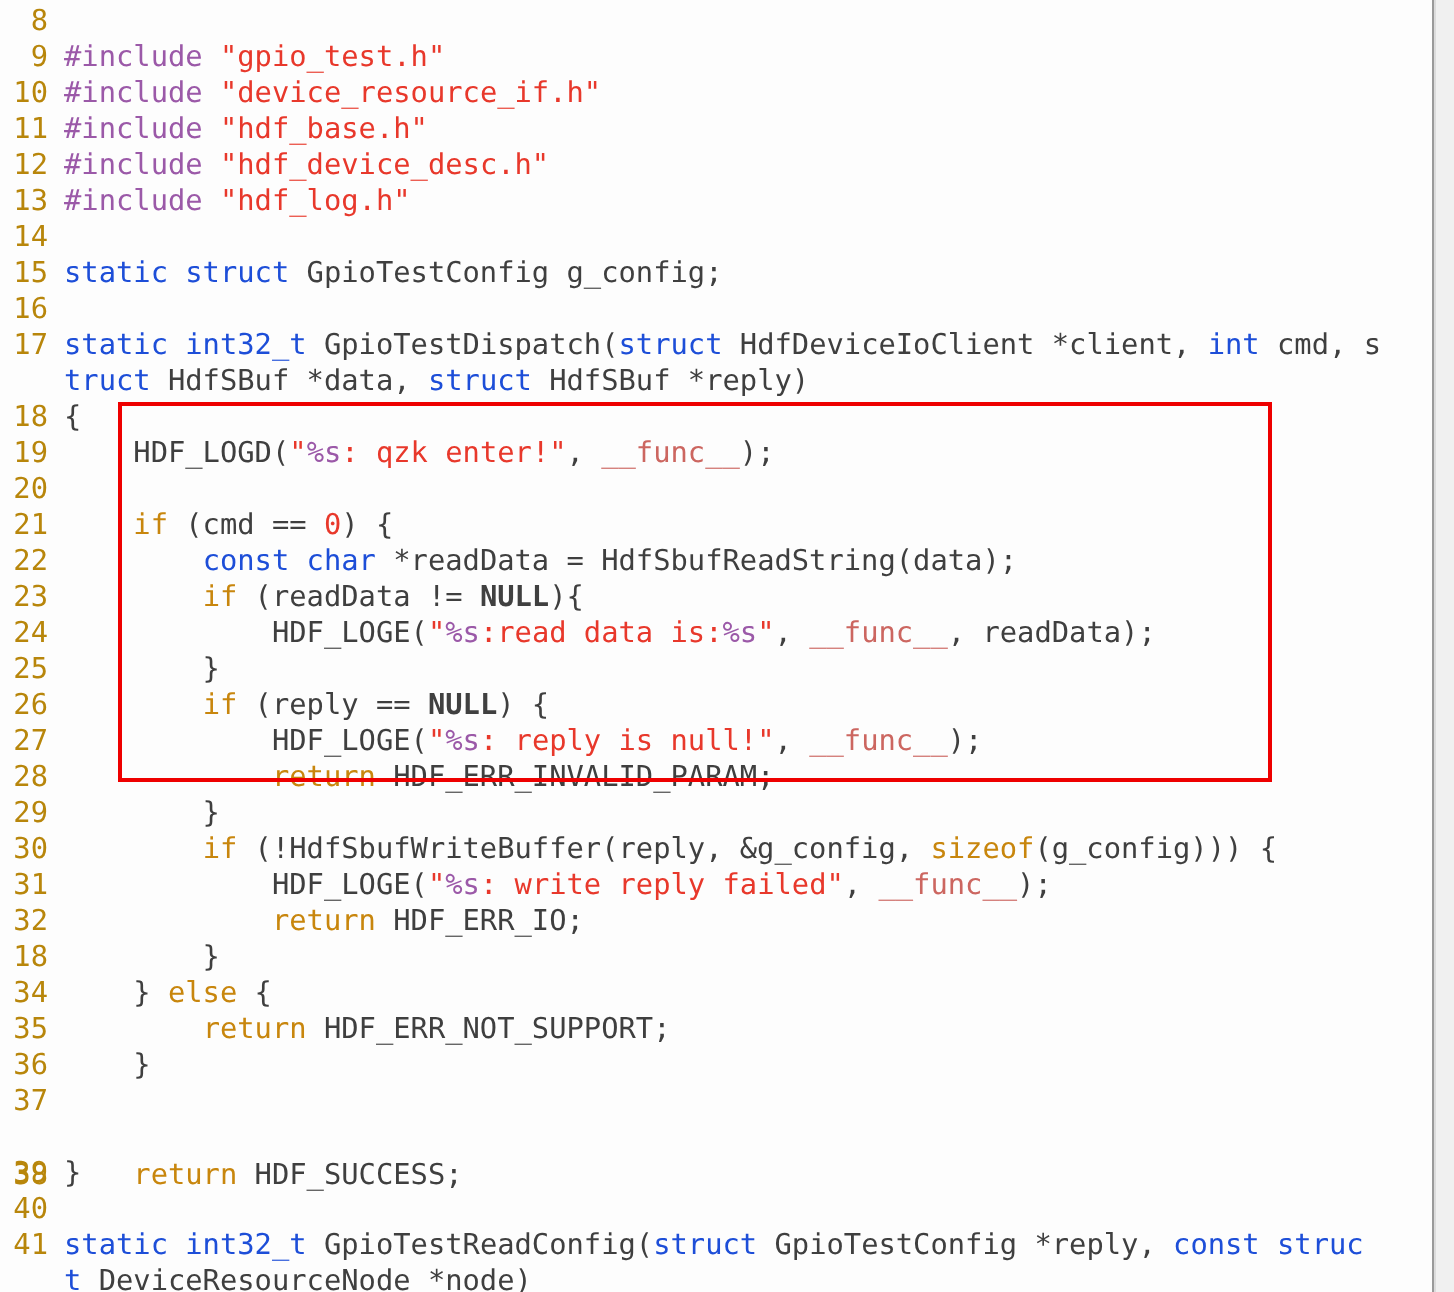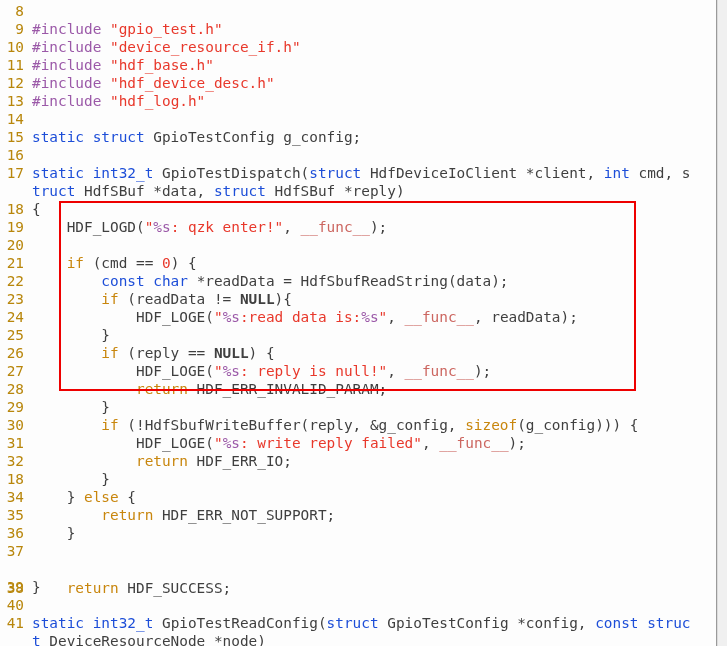--- a/index.html
+++ b/index.html
@@ -141,21 +141,21 @@
       <div class="code-line" style="position: absolute; left: 0px; top: 434px; width: 716px;"><span class="lnum">31</span><span class="ltext"><span class="tok-id">            HDF_LOGE(</span><span class="tok-str">"</span><span class="tok-fmt">%s</span><span class="tok-str">: write reply failed"</span><span class="tok-punct">, </span><span class="tok-func">__func__</span><span class="tok-punct">);</span></span></div>
       <div class="code-line" style="position: absolute; left: 0px; top: 452px; width: 716px;"><span class="lnum">32</span><span class="ltext"><span class="tok-id">            </span><span class="tok-kw">return</span><span class="tok-id"> HDF_ERR_IO;</span></span></div>
       <div class="code-line" style="position: absolute; left: 0px; top: 470px; width: 716px;"><span class="lnum">18</span><span class="ltext"><span class="tok-punct">        }</span></span></div>
       <div class="code-line" style="position: absolute; left: 0px; top: 488px; width: 698px;"><span class="lnum">34</span><span class="ltext"><span class="tok-punct">    } </span><span class="tok-kw">else</span><span class="tok-punct"> {</span></span></div>
       <div class="code-line" style="position: absolute; left: 0px; top: 506px; width: 716px;"><span class="lnum">35</span><span class="ltext"><span class="tok-id">        </span><span class="tok-kw">return</span><span class="tok-id"> HDF_ERR_NOT_SUPPORT;</span></span></div>
       <div class="code-line" style="position: absolute; left: 0px; top: 524px; width: 716px;"><span class="lnum">36</span><span class="ltext"><span class="tok-punct">    }</span></span></div>
       <div class="code-line" style="position: absolute; left: 0px; top: 542px; width: 716px;"><span class="lnum">37</span><span class="ltext"></span></div>
       <div class="code-line" style="position: absolute; left: 0px; top: 579px; width: 716px;"><span class="lnum">38</span><span class="ltext"><span class="tok-id">    </span><span class="tok-kw">return</span><span class="tok-id"> HDF_SUCCESS;</span></span></div>
       <div class="code-line" style="position: absolute; left: 0px; top: 578px; width: 716px;"><span class="lnum">39</span><span class="ltext"><span class="tok-punct">}</span></span></div>
       <div class="code-line" style="position: absolute; left: 0px; top: 596px; width: 716px;"><span class="lnum">40</span><span class="ltext"></span></div>
-      <div class="code-line" style="position: absolute; left: 0px; top: 614px; width: 724px;"><span class="lnum">41</span><span class="ltext"><span class="tok-type">static int32_t </span><span class="tok-id">GpioTestReadConfig(</span><span class="tok-type">struct </span><span class="tok-id">GpioTestConfig *config, </span><span class="tok-type">const struc</span></span></div>
+      <div class="code-line" style="position: absolute; left: 0px; top: 614px; width: 724px;"><span class="lnum">41</span><span class="ltext"><span class="tok-type">static int32_t </span><span class="tok-id">GpioTestReadConfig(</span><span class="tok-type">struct </span><span class="tok-id">GpioTestConfig *reply, </span><span class="tok-type">const struc</span></span></div>
       <div class="code-line" style="position: absolute; left: 0px; top: 632px; width: 716px;"><span class="lnum"></span><span class="ltext"><span class="tok-type">t </span><span class="tok-id">DeviceResourceNode *node)</span></span></div>
     </div>
 
   <div id="annotation-box" style="left: 59px; top: 201px; width: 577px; height: 190px; border-color: rgb(238, 0, 0);"></div>
 
   <div id="gutter-divider"></div>
   <div id="scrollbar-track">
     
   </div>
 

